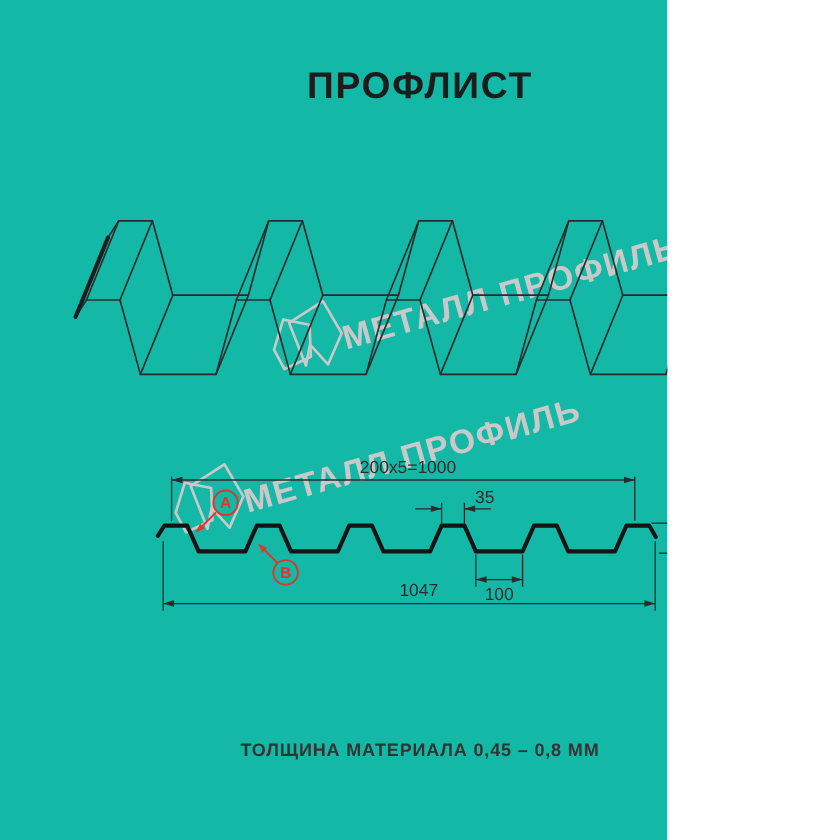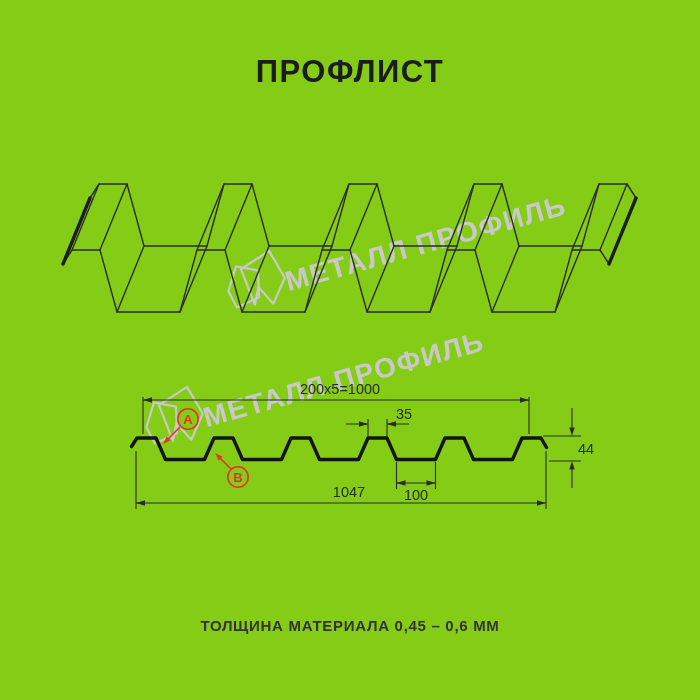--- a/index.html
+++ b/index.html
@@ -3,22 +3,22 @@
 <meta charset="utf-8">
 <style>
   :root{
     --red:#e6332a;
     --line:#2b2b2b;
     --wm:#c9c9c9;
   }
   html,body{margin:0;padding:0;background:#fff;}
   #page{
     position:relative;
-    width:700px;height:700px;
-    background:#84cc16;
+    width:556px;height:700px;
+    background:#14b8a6;
     font-family:"Liberation Sans", sans-serif;
     overflow:hidden;
   }
   .title{
     position:absolute;left:0;top:54px;width:700px;
     text-align:center;
     font-size:31px;font-weight:800;letter-spacing:1.5px;
     color:#1c1c1c;
   }
   .subtitle{
@@ -127,14 +127,14 @@
 
       <g>
         <line class="red-line" x1="231" y1="469" x2="219" y2="457"></line>
         <polygon class="red-fill" points="215,453 218.7,460.6 222.6,456.7"></polygon>
         <circle class="red-line" cx="238" cy="477" r="10.2" stroke-width="2"></circle>
         <text class="red-text" x="238" y="481.7" text-anchor="middle">B</text>
       </g>
     </g>
   </svg>
 
-  <div class="footer-note">ТОЛЩИНА МАТЕРИАЛА 0,45 – 0,6 ММ</div>
+  <div class="footer-note">ТОЛЩИНА МАТЕРИАЛА 0,45 – 0,8 ММ</div>
 </div>
 
 </body></html>

